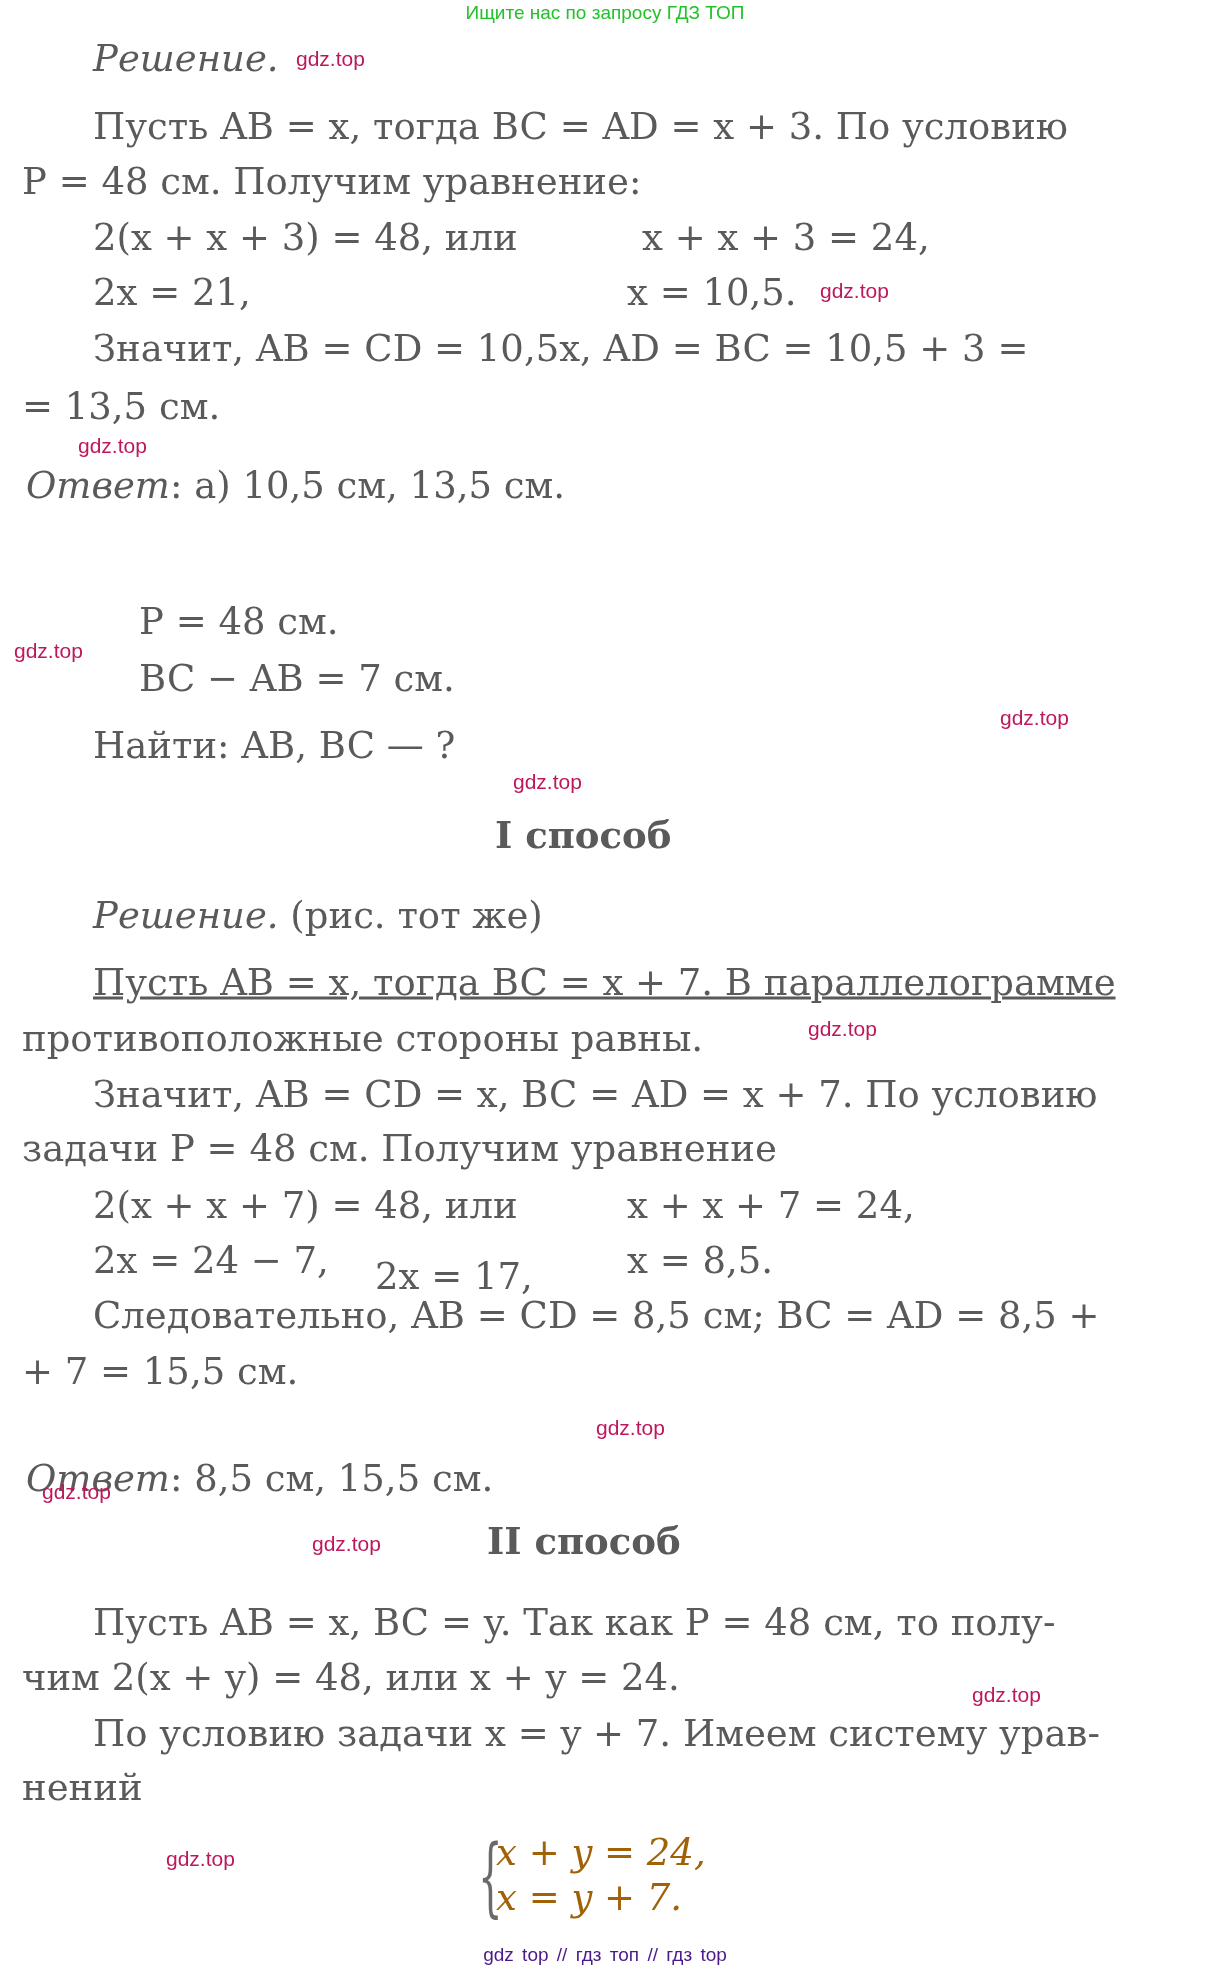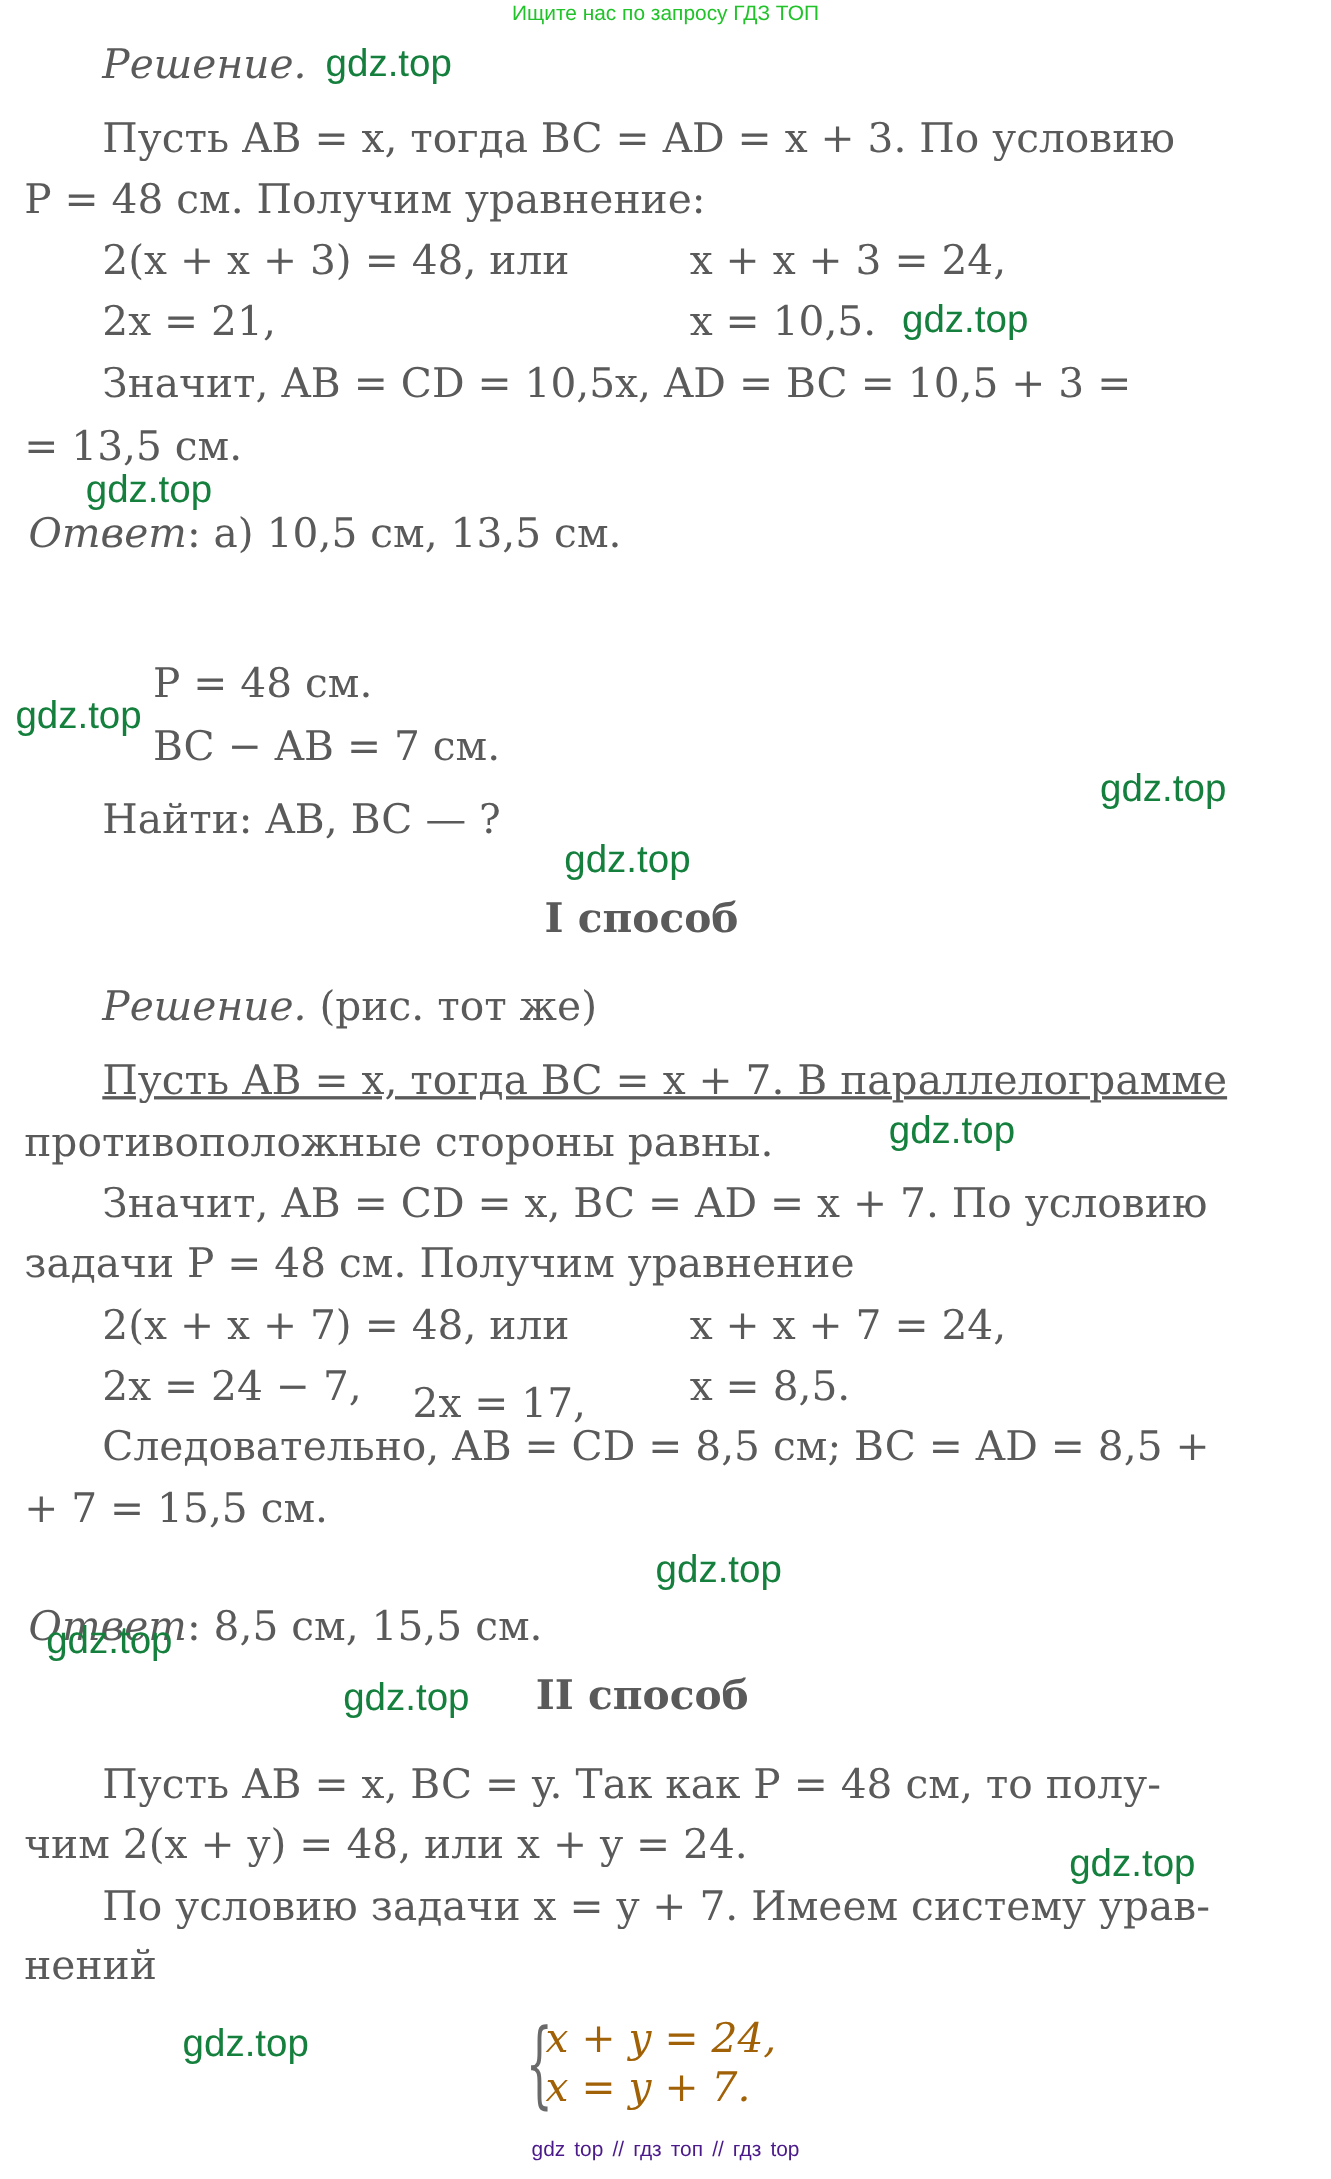--- a/index.html
+++ b/index.html
@@ -9,21 +9,21 @@
     position: absolute; white-space: nowrap;
     font-family: "DejaVu Serif", "Liberation Serif", serif;
     font-size: 37px; color: #5a5a5a; line-height: 1;
     transform: translateY(-50%);
   }
   .it { font-style: italic; }
   .bold { font-weight: bold; }
   .wm {
     position: absolute; white-space: nowrap;
     font-family: "Liberation Sans", "DejaVu Sans", sans-serif;
-    font-size: 35px; color: #15803d; line-height: 1;
+    font-size: 21px; color: #be185d; line-height: 1;
     transform: translateY(-50%);
   }
   .header {
     position: absolute; left: 0; width: 1210px; top: 2px; text-align: center;
     font-family: "Liberation Sans", "DejaVu Sans", sans-serif;
     font-size: 19px; color: #22c22a;
   }
   .footer {
     position: absolute; left: 0; width: 1210px; top: 1944px; text-align: center;
     font-family: "Liberation Sans", "DejaVu Sans", sans-serif;
@@ -47,21 +47,21 @@
 <div class="page">
 
   <div class="header">Ищите нас по запросу ГДЗ ТОП</div>
 
   <div class="ln it" style="left:93px;top:58px;">Решение.</div>
   <div class="wm" style="left:296px;top:58px;">gdz.top</div>
 
   <div class="ln" style="left:93px;top:126px;">Пусть AB = x, тогда BC = AD = x + 3. По условию</div>
   <div class="ln" style="left:22px;top:181px;">P = 48 см. Получим уравнение:</div>
   <div class="ln" style="left:93px;top:237px;">2(x + x + 3) = 48, или</div>
-  <div class="ln" style="left:627px;top:237px;">x + x + 3 = 24,</div>
+  <div class="ln" style="left:642px;top:237px;">x + x + 3 = 24,</div>
   <div class="ln" style="left:93px;top:292px;">2x = 21,</div>
   <div class="ln" style="left:627px;top:292px;">x = 10,5.</div>
   <div class="wm" style="left:820px;top:290px;">gdz.top</div>
   <div class="ln" style="left:93px;top:348px;">Значит, AB = CD = 10,5x, AD = BC = 10,5 + 3 =</div>
   <div class="ln" style="left:22px;top:406px;">= 13,5 см.</div>
   <div class="wm" style="left:78px;top:445px;">gdz.top</div>
   <div class="ln" style="left:26px;top:485px;">
     <span class="it">Ответ</span><span>: а) 10,5 см, 13,5 см.</span>
   </div>
 

